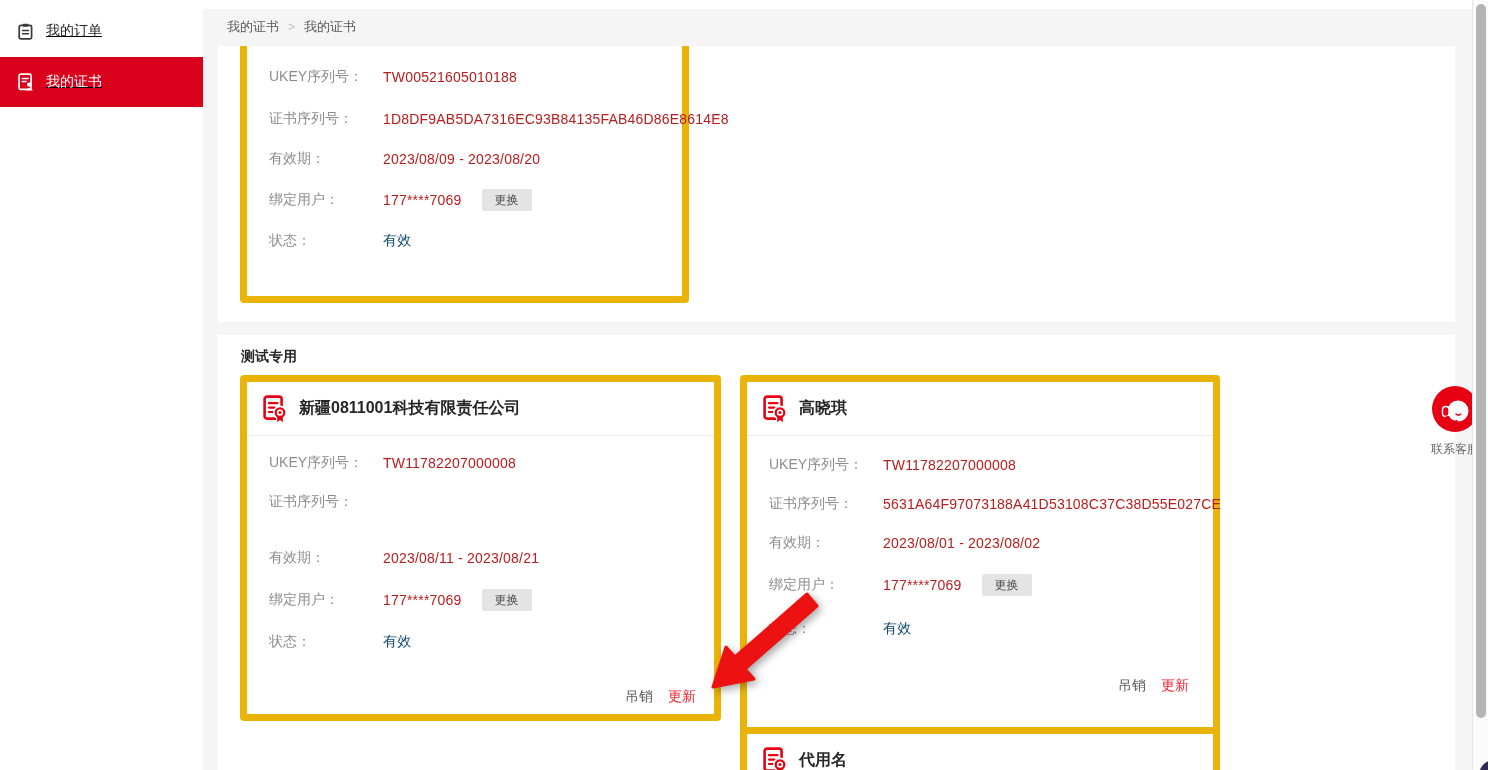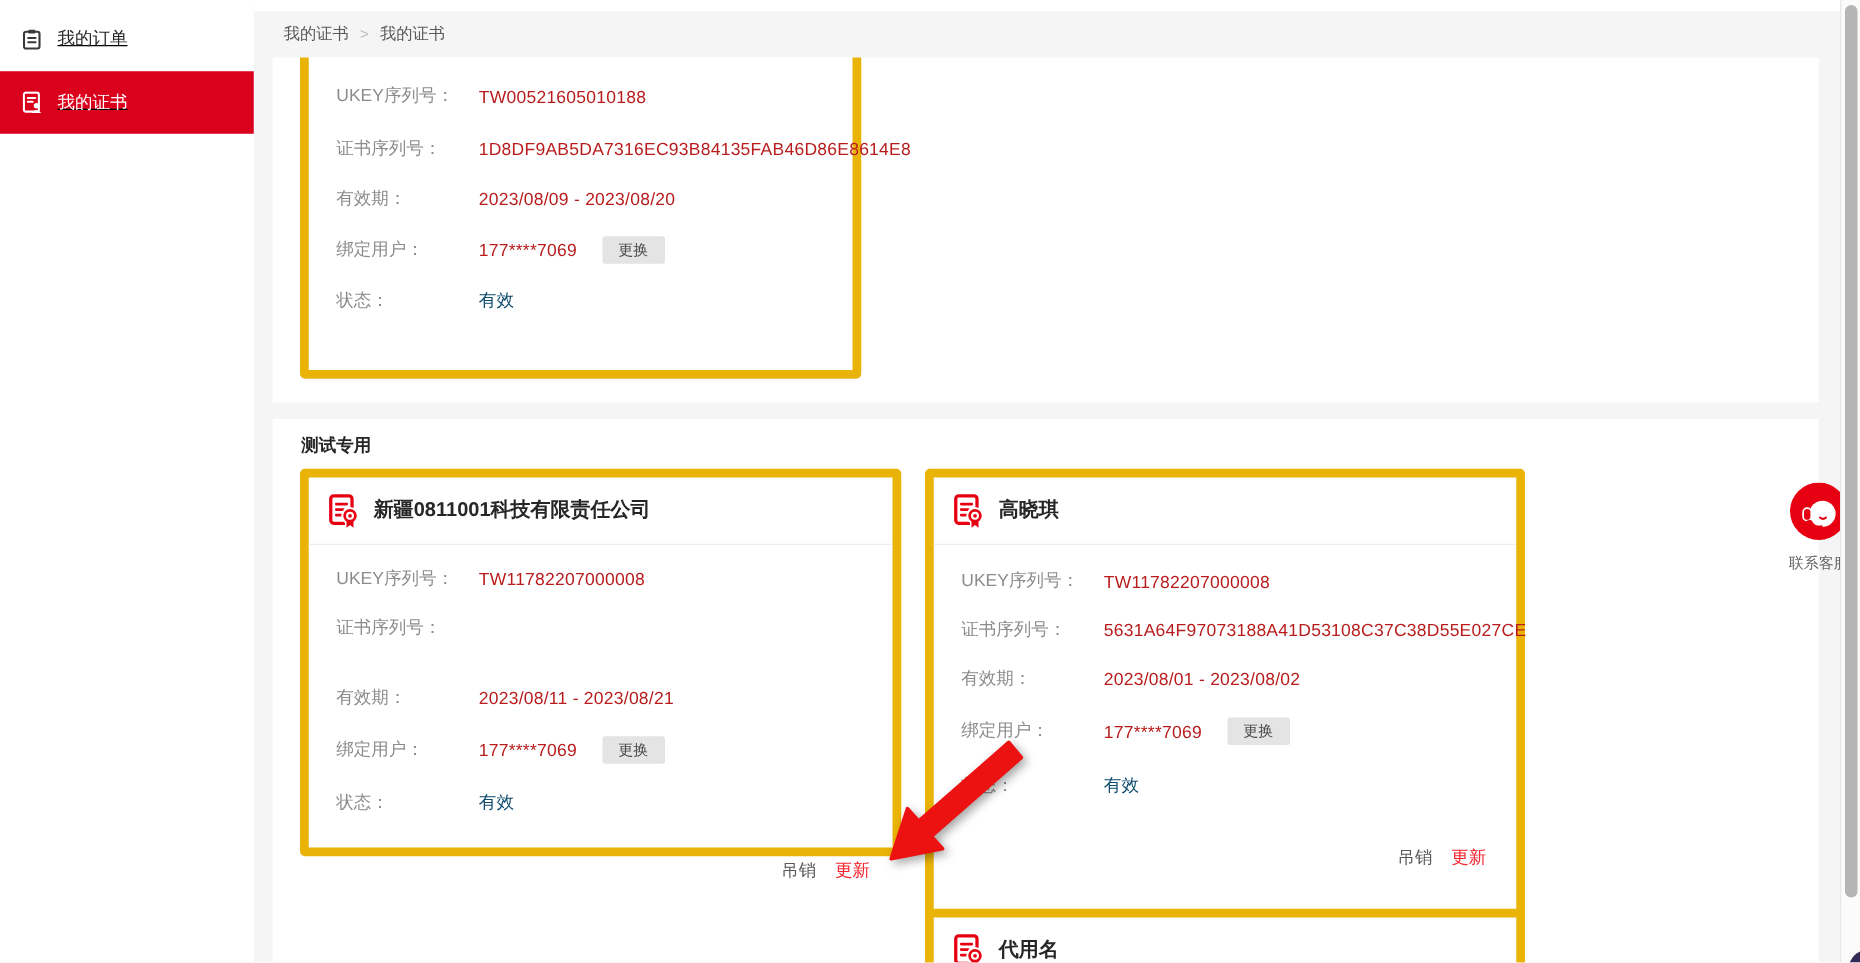--- a/index.html
+++ b/index.html
@@ -115,21 +115,21 @@
       <div class="row" style="top:190px">
         <span class="lbl">状态：</span>
         <span class="val green">有效</span>
       </div>
     </div>
   </div>
 
   <div class="panel panel2">
     <div class="section-title">测试专用</div>
 
-    <div class="card" style="left:22px;top:40px;width:481px;height:310px;">
+    <div class="card" style="left:22px;top:40px;width:481px;height:346px;">
       <div class="card-head">
         <span class="cert-ic">
           <svg width="24" height="28" viewBox="0 0 24 28">
             <rect x="1.6" y="1.6" width="17" height="22" rx="2.4" fill="none" stroke="#e60012" stroke-width="2.6"></rect>
             <path d="M6 8.2h8.4 M6 12.6h5.6 M6 17h4.6" stroke="#e60012" stroke-width="2.2" stroke-linecap="round"></path>
             <circle cx="17" cy="17.6" r="7" fill="#fff"></circle>
             <rect x="13" y="20" width="8" height="8" fill="#fff"></rect>
             <path d="M14.2 21.4 v5.8 l2.8 -2.2 2.8 2.2 v-5.8 z" fill="#e60012"></path>
             <circle cx="17" cy="17.6" r="4.3" fill="none" stroke="#e60012" stroke-width="2.2"></circle>
             <circle cx="17" cy="17.6" r="1.5" fill="#e60012"></circle>

